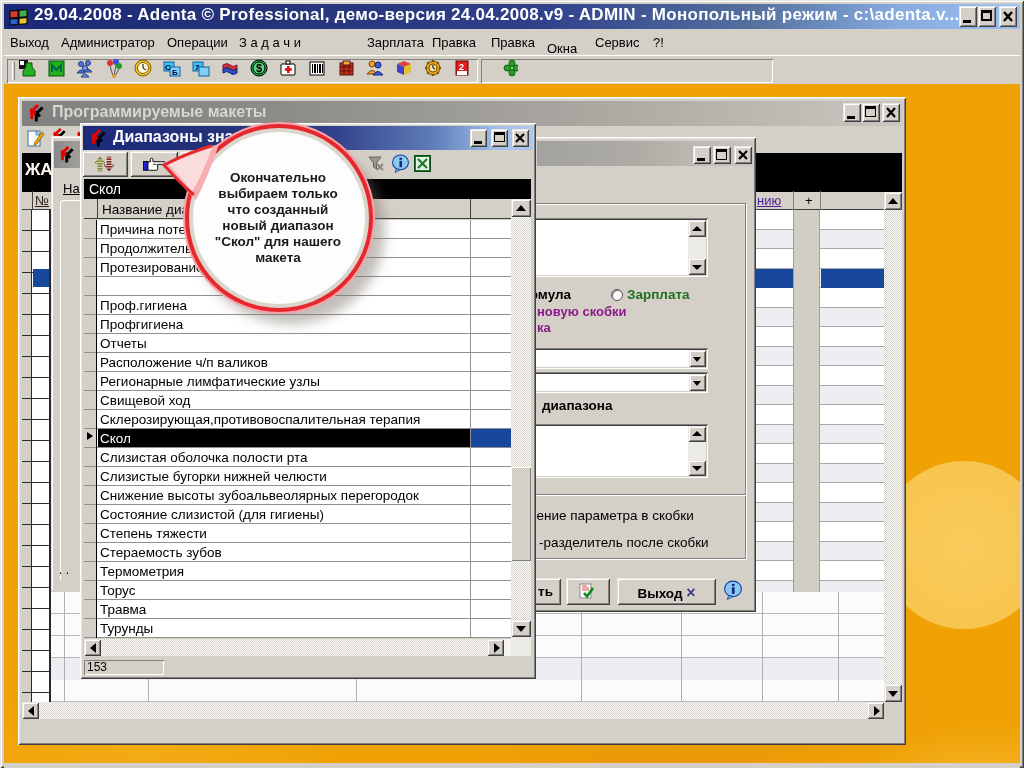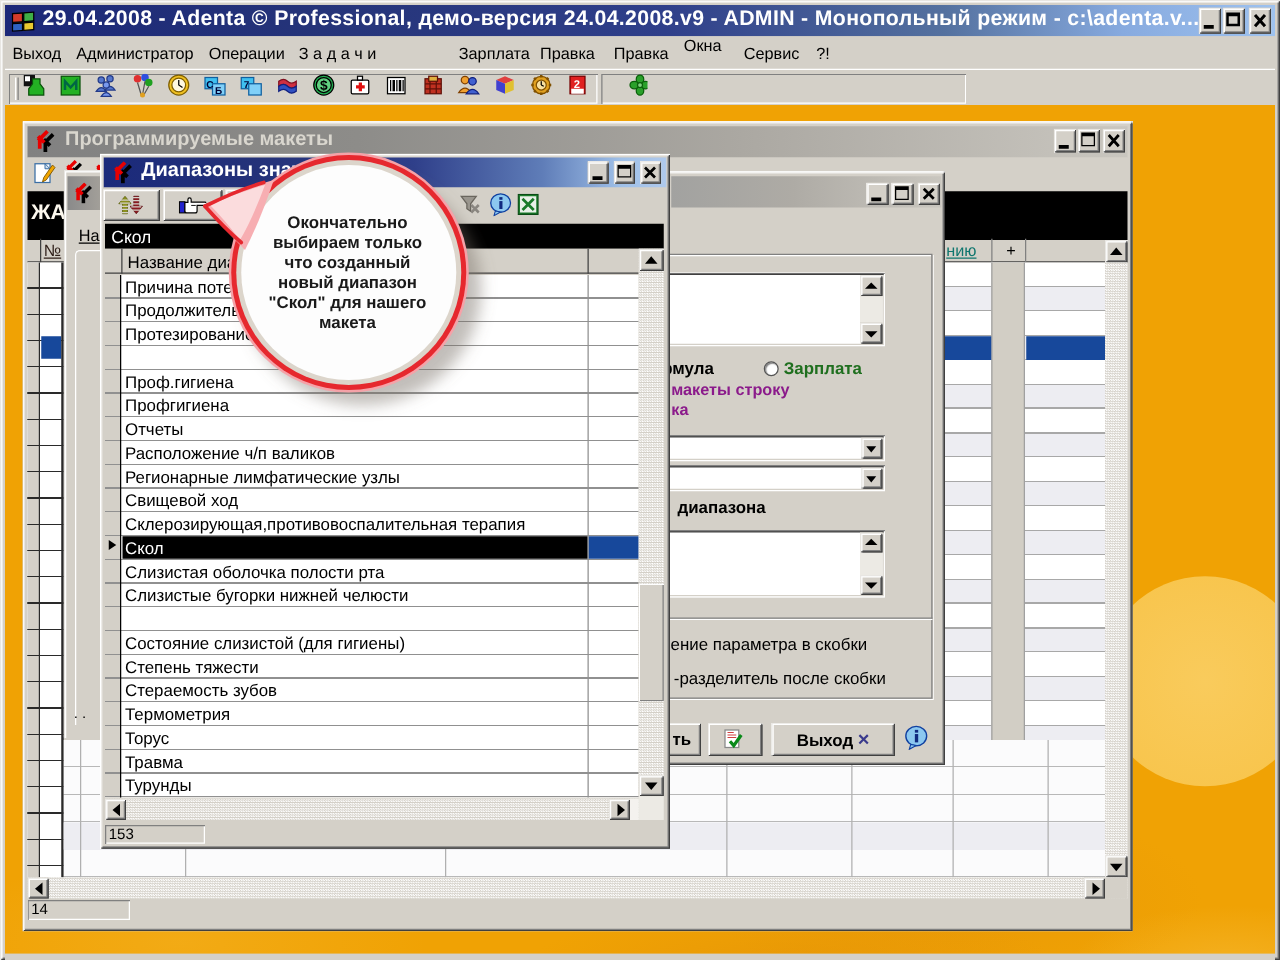--- a/index.html
+++ b/index.html
@@ -89,21 +89,21 @@
 
 <div class="a" style="left:4px;top:29px;width:1016px;height:26px;background:#D4D0C8">
   <span class="a t13" style="left:6px;top:6px">Выход</span>
   <span class="a t13" style="left:57px;top:6px">Администратор</span>
   <span class="a t13" style="left:163px;top:6px">Операции</span>
   <span class="a t13" style="left:235px;top:6px">З а д а ч и</span>
   <span class="a t13" style="left:312px;top:24px">Склад</span>
   <span class="a t13" style="left:363px;top:6px">Зарплата</span>
   <span class="a t13" style="left:428px;top:6px">Правка</span>
   <span class="a t13" style="left:487px;top:6px">Правка</span>
-  <span class="a t13" style="left:543px;top:0">Окна</span>
+  <span class="a t13" style="left:543px;top:12px">Окна</span>
   <span class="a t13" style="left:591px;top:6px">Сервис</span>
   <span class="a t13" style="left:649px;top:6px">?!</span>
 </div>
 
 <div class="a" style="left:4px;top:55px;width:1016px;height:29px;background:#D4D0C8;border-top:1px solid #fff;">
   <div class="a sunk1" style="left:3px;top:3px;width:471px;height:24px;box-shadow:inset 1px 1px 0 #808080,inset -1px -1px 0 #fff"></div>
   <div class="a sunk1" style="left:477px;top:3px;width:292px;height:24px;box-shadow:inset 1px 1px 0 #808080,inset -1px -1px 0 #fff"></div>
   <div class="a" style="left:8px;top:6px;width:3px;height:18px;border-left:1px solid #fff;border-right:1px solid #808080"></div>
   <svg class="a" style="left:14px;top:3px" width="500" height="21" viewBox="0 0 500 21">
 
@@ -262,21 +262,21 @@
       </svg>
   </div>
 
   <div class="a" style="left:4px;top:56px;width:880px;height:39px;background:#000">
     <div class="a" style="left:3px;top:7px;font-size:17px;font-weight:bold;color:#FCF8EE">ЖАЛОБЫ</div>
   </div>
 
   <div class="a" style="left:4px;top:95px;width:880px;height:18px;background:#D4D0C8;border-bottom:1px solid #404040">
     <div class="a" style="left:10px;top:-1px;width:1px;height:19px;background:#404040"></div>
     <div class="a" style="left:13px;top:1px;font-size:13px;color:#30201a;text-decoration:underline">№</div>
-    <div class="a" style="left:735px;top:1px;font-size:13px;color:#0f766e;text-decoration:underline">нию</div>
+    <div class="a" style="left:735px;top:1px;font-size:13px;color:#4c1d95;text-decoration:underline">нию</div>
     <div class="a" style="left:771px;top:-1px;width:1px;height:19px;background:#808080"></div>
     <div class="a" style="left:783px;top:1px;font-size:13px;color:#000">+</div>
     <div class="a" style="left:798px;top:-1px;width:1px;height:19px;background:#808080"></div>
   </div>
   <div class="a cbtn" style="left:866px;top:95px;width:18px;height:18px">
       <div class="a" style="left:4px;top:6px;width:0;height:0;border:5px solid transparent;border-bottom:6px solid #000;border-top:none"></div>
     </div>
 
   <div class="a" id="ltab" style="left:4px;top:113px;width:29px;height:492px;background:repeating-linear-gradient(180deg,#fff 0 20px,#2a2a2a 20px 21px)">
     <div class="a" style="left:0;top:0;width:10px;height:492px;background:repeating-linear-gradient(180deg,#D4D0C8 0 20px,#2a2a2a 20px 21px);border-right:1px solid #2a2a2a"></div>
@@ -310,23 +310,20 @@
   <div class="a" style="left:4px;top:605px;width:880px;height:17px;background:#ECEAE4;background-image:repeating-conic-gradient(#fff 0 25%,#D4D0C8 0 50%);background-size:2px 2px;">
     <div class="a cbtn" style="left:0;top:0;width:17px;height:17px">
         <div class="a" style="left:6px;top:4px;width:0;height:0;border:5px solid transparent;border-right:6px solid #000;border-left:none"></div>
       </div>
     <div class="a cbtn" style="left:845px;top:0;width:17px;height:17px">
         <div class="a" style="left:7px;top:4px;width:0;height:0;border:5px solid transparent;border-left:6px solid #000;border-right:none"></div>
       </div>
     <div class="a" style="left:862px;top:0;width:18px;height:17px;background:#D4D0C8"></div>
   </div>
 
-  <div class="a" style="left:4px;top:622px;width:880px;height:22px;background:#D4D0C8">
-    <div class="a sunk1" style="left:0;top:1px;width:82px;height:16px;background:#D4D0C8;font-size:12px;color:#000;padding-left:3px">14</div>
-  </div>
 </div>
 
 <div class="a" id="smallwin" style="left:51px;top:136px;width:29px;height:454px;background:#D4D0C8;box-shadow:inset 1px 1px 0 #e8e6e2,inset 2px 2px 0 #fff;">
   <div class="a" style="left:3px;top:5px;width:26px;height:27px;background:linear-gradient(90deg,#8a8a8a,#a29f99)"></div>
   <svg class="a" style="left:6px;top:10px" width="17" height="17" viewBox="0 0 18 18">
       <use href="#pin"></use>
     </svg>
   <div class="a" style="left:12px;top:45px;font-size:13px;color:#000;text-decoration:underline">На</div>
   <div class="a" style="left:9px;top:64px;width:20px;height:380px;border-left:1px solid #fff;border-top:1px solid #fff;border-radius:4px 0 0 0"></div>
   <div class="a" style="left:8px;top:427px;font-size:12px;color:#000">. .</div>
@@ -355,21 +352,21 @@
       </div>
     <div class="a cbtn" style="left:0;top:38px;width:18px;height:17px">
         <div class="a" style="left:4px;top:7px;width:0;height:0;border:5px solid transparent;border-top:5px solid #000;border-bottom:none"></div>
       </div>
   </div>
 
   <div class="a" style="left:-24px;top:150px;width:60px;text-align:right;font-size:13.5px;font-weight:bold;color:#000">Формула</div>
   <div class="a" style="left:77px;top:152px;width:12px;height:12px;border-radius:50%;background:#fff;box-shadow:inset 1px 1px 1px #808080,inset -1px -1px 1px #fff;border:1px solid #555"></div>
   <div class="a" style="left:93px;top:150px;font-size:13.5px;font-weight:bold;color:#1f6f1f">Зарплата</div>
 
-  <div class="a" style="left:3px;top:167px;font-size:13px;font-weight:bold;color:#8B1A8B;white-space:nowrap">макеты строку</div>
+  <div class="a" style="left:3px;top:167px;font-size:13px;font-weight:bold;color:#8B1A8B;white-space:nowrap">новую скобки</div>
   <div class="a" style="left:3px;top:183px;font-size:13px;font-weight:bold;color:#8B1A8B">ка</div>
 
   <div class="a sunk" style="left:-20px;top:211px;width:194px;height:21px;background:#fff">
     <div class="a cbtn" style="left:175px;top:2px;width:17px;height:17px">
         <div class="a" style="left:4px;top:7px;width:0;height:0;border:4.5px solid transparent;border-top:5px solid #000;border-bottom:none"></div>
       </div>
   </div>
   <div class="a sunk" style="left:-20px;top:235px;width:194px;height:21px;background:#fff">
     <div class="a cbtn" style="left:175px;top:2px;width:17px;height:17px">
         <div class="a" style="left:4px;top:7px;width:0;height:0;border:4.5px solid transparent;border-top:5px solid #000;border-bottom:none"></div>
@@ -466,20 +463,21 @@
     <div class="a lr" style="top:114px">Отчеты</div>
     <div class="a lr" style="top:133px">Расположение ч/п валиков</div>
     <div class="a lr" style="top:152px">Регионарные лимфатические узлы</div>
     <div class="a lr" style="top:171px">Свищевой ход</div>
     <div class="a lr" style="top:190px">Склерозирующая,противовоспалительная терапия</div>
     <div class="a" style="left:14px;top:209px;width:372px;height:18px;background:#000;color:#fff;font-size:13.5px;padding:1.5px 0 0 2px">Скол</div>
     <div class="a" style="left:387px;top:209px;width:40px;height:18px;background:#17489B"></div>
     <div class="a" style="left:3px;top:212px;width:0;height:0;border:4px solid transparent;border-left:6px solid #000"></div>
     <div class="a lr" style="top:247px">Слизистые бугорки нижней челюсти</div>
     <div class="a lr" style="top:228px">Слизистая оболочка полости рта</div>
+    <div class="a lr" style="top:266px">Снижение высоты зубоальвеолярных перегородок</div>
     <div class="a lr" style="top:285px">Состояние слизистой (для гигиены)</div>
     <div class="a lr" style="top:304px">Степень тяжести</div>
     <div class="a lr" style="top:323px">Стераемость зубов</div>
     <div class="a lr" style="top:342px">Термометрия</div>
     <div class="a lr" style="top:361px">Торус</div>
     <div class="a lr" style="top:380px">Травма</div>
     <div class="a lr" style="top:399px">Турунды</div>
   </div>
 
   <div class="a" style="left:431px;top:76px;width:20px;height:438px;background:#ECEAE4;background-image:repeating-conic-gradient(#fff 0 25%,#D4D0C8 0 50%);background-size:2px 2px;">

